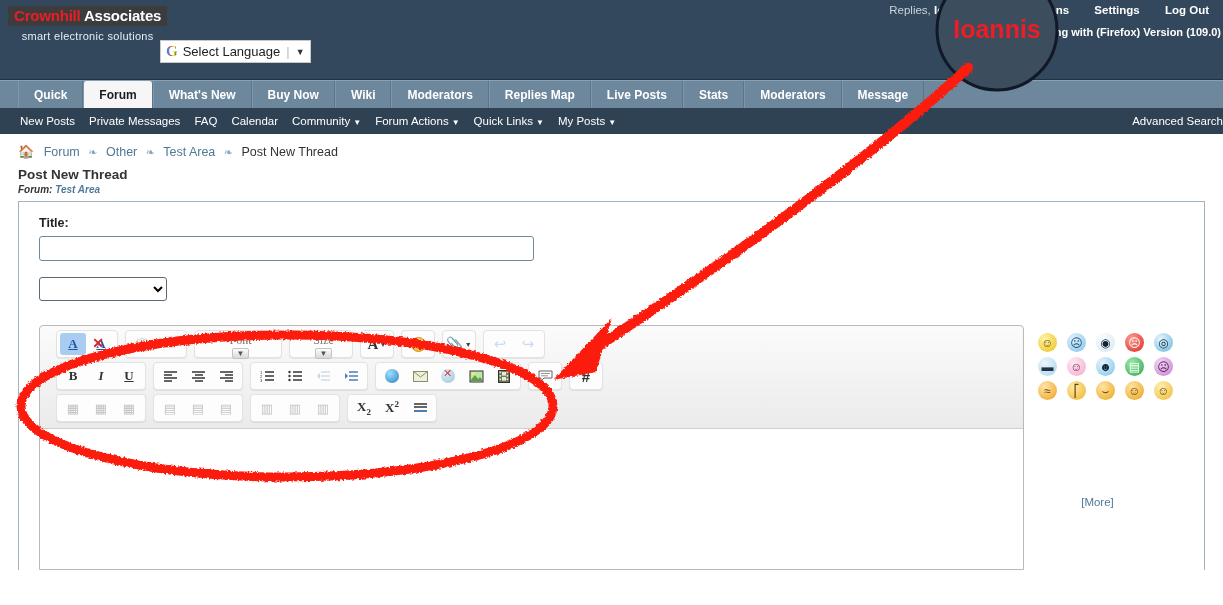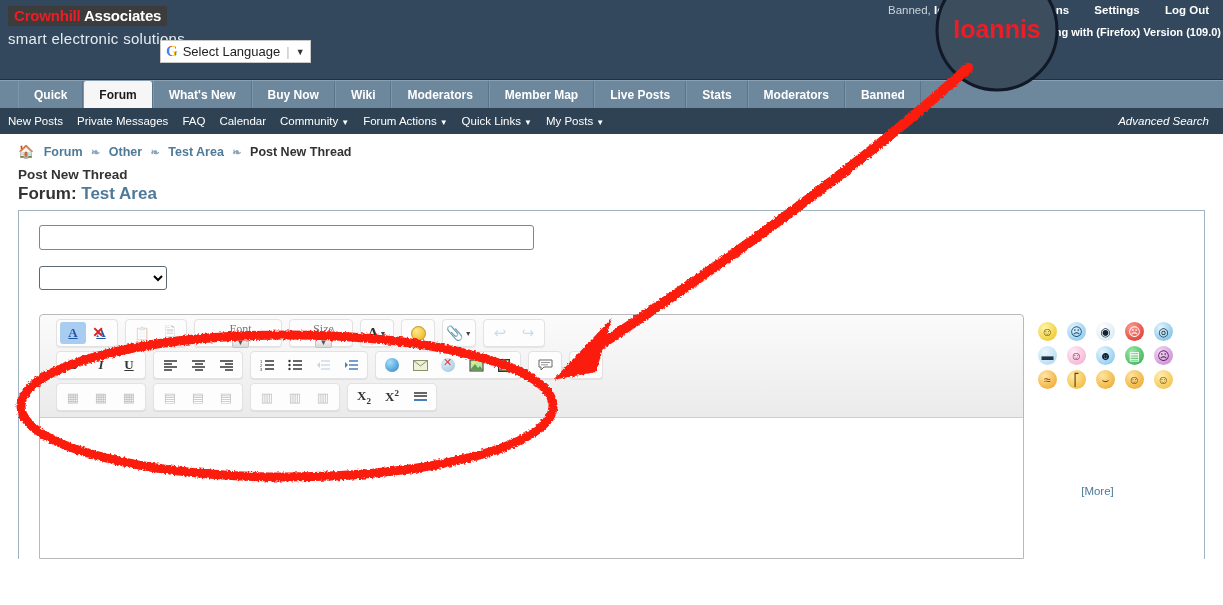--- a/index.html
+++ b/index.html
@@ -16,21 +16,21 @@
     border-bottom:1px solid #22313f;
   }
   .logo-wrap { position:absolute; left:8px; top:6px; }
   .logo-box {
     background:#3c3c3c; display:inline-block; padding:1px 6px 2px 6px;
     font-size:15px; font-weight:bold; letter-spacing:-0.2px;
   }
   .logo-red { color:#ee1c25; }
   .logo-white { color:#ffffff; }
   .tagline {
-    display:block; color:#e6edf2; font-size:15px; margin-top:4px;
+    display:block; color:#e6edf2; font-size:11px; margin-top:4px;
     text-align:center; letter-spacing:0.3px;
   }
   .gtrans {
     position:absolute; left:160px; top:40px;
     background:#ffffff; border:1px solid #c8c8c8;
     height:23px; display:flex; align-items:center; padding:0 5px;
     font-size:13px; color:#222;
   }
   .g-logo {
     font-weight:bold; font-size:15px; margin-right:5px;
@@ -70,37 +70,37 @@
     width:128px; height:19px; border:1px solid #5f6f7c; font-size:11.5px;
     padding:0 4px; color:#333; background:#fff; font-family:"Liberation Sans",sans-serif;
   }
   .search-btn {
     width:28px; height:21px; margin-left:4px; background:#5a7286;
     border:1px solid #4a5f70; display:flex; align-items:center;
     justify-content:center; cursor:pointer;
   }
   .subnav {
     height:26px; background:#2e4254; display:flex; align-items:center;
-    padding-left:8px; color:#ffffff; font-size:11.5px;
+    padding-left:20px; color:#ffffff; font-size:11.5px;
   }
   .subnav span.item { margin-right:14px; cursor:pointer; white-space:nowrap; }
   .subnav .caret { font-size:8px; margin-left:3px; }
-  .subnav .adv { margin-left:auto; margin-right:14px; cursor:pointer;font-style:italic; }
+  .subnav .adv { margin-left:auto; cursor:pointer; }
 
   
   .crumbs {
-    padding:10px 8px 6px 18px; font-size:12.5px; color:#4a6173;font-weight:bold;
+    padding:10px 8px 6px 18px; font-size:12.5px; color:#4a6173;
   }
   .crumbs .home { color:#4a6173; font-size:13px; margin-right:6px; }
   .crumbs a { color:#4e7a99; text-decoration:none; }
   .crumbs .sep { color:#8aa5b8; margin:0 5px; font-size:11px; }
   .crumbs .cur { color:#333; }
 
   .page-title { font-size:13.5px; font-weight:bold; color:#333; padding:2px 0 0 18px; }
-  .page-sub { font-size:17px; font-weight:bold; color:#333; padding:2px 16px 6px 18px; }
+  .page-sub { font-size:10px; font-weight:bold; color:#333; padding:2px 16px 6px 18px;font-style:italic; }
   .page-sub a { color:#4e7a99; text-decoration:none; }
 
   
   .panel { margin:0 18px 0 18px; border:1px solid #9fb3c2; border-bottom:none; }
   .panel-head {
     height:22px; background:#7c93a6; color:#ffffff; font-size:12px;
     display:flex; align-items:center; padding-left:14px;
     border-bottom:1px solid #8fa4b5;
   }
   .panel-body { background:#ffffff; padding:14px 0 0 20px; }
@@ -183,44 +183,44 @@
   </div>
 
   <div class="gtrans">
     <span class="g-logo">G</span>
     <span>Select Language</span>
     <span class="g-sep">|</span>
     <span class="g-caret">▼</span>
   </div>
 
   <div class="hdr-links">
-    <span>Banned,</span>
+    <span>Replies,</span>
     <b>Ioannis</b>
     <a href="#">Notifications</a>
     <a href="#">Settings</a>
     <a href="#">Log Out</a>
   </div>
   <div class="hdr-sub">
     <span class="fav"></span><span>ng with (Firefox) Version (109.0)</span>
   </div>
 </div>
 
 <div class="navbar">
   <div class="nav-spacer"></div>
   <div class="nav-tab">Quick</div>
   <div class="nav-tab active">Forum</div>
   <div class="nav-tab">What's New</div>
   <div class="nav-tab">Buy Now</div>
   <div class="nav-tab">Wiki</div>
   <div class="nav-tab">Moderators</div>
-  <div class="nav-tab">Member Map</div>
+  <div class="nav-tab">Replies Map</div>
   <div class="nav-tab">Live Posts</div>
   <div class="nav-tab">Stats</div>
   <div class="nav-tab">Moderators</div>
-  <div class="nav-tab">Banned</div>
+  <div class="nav-tab">Message</div>
 </div>
 
 <div class="subnav">
   <span class="item">New Posts</span>
   <span class="item">Private Messages</span>
   <span class="item">FAQ</span>
   <span class="item">Calendar</span>
   <span class="item"><span>Community</span><span class="caret">▼</span></span>
   <span class="item"><span>Forum Actions</span><span class="caret">▼</span></span>
   <span class="item"><span>Quick Links</span><span class="caret">▼</span></span>
@@ -241,20 +241,21 @@
 
 <div class="page-title">Post New Thread</div>
 <div class="page-sub">
   <span>Forum:</span>
   <a href="#">Test Area</a>
 </div>
 
 <div class="panel">
   <div class="panel-body">
 
+    <div class="fld-label">Title:</div>
     <input class="title-input" type="text" value="" style="">
 
     <div class="spacer-16"></div>
 
     <select class="canned-select">
       <option></option>
     </select>
 
     <div class="editor-row">
       <div class="editor">

